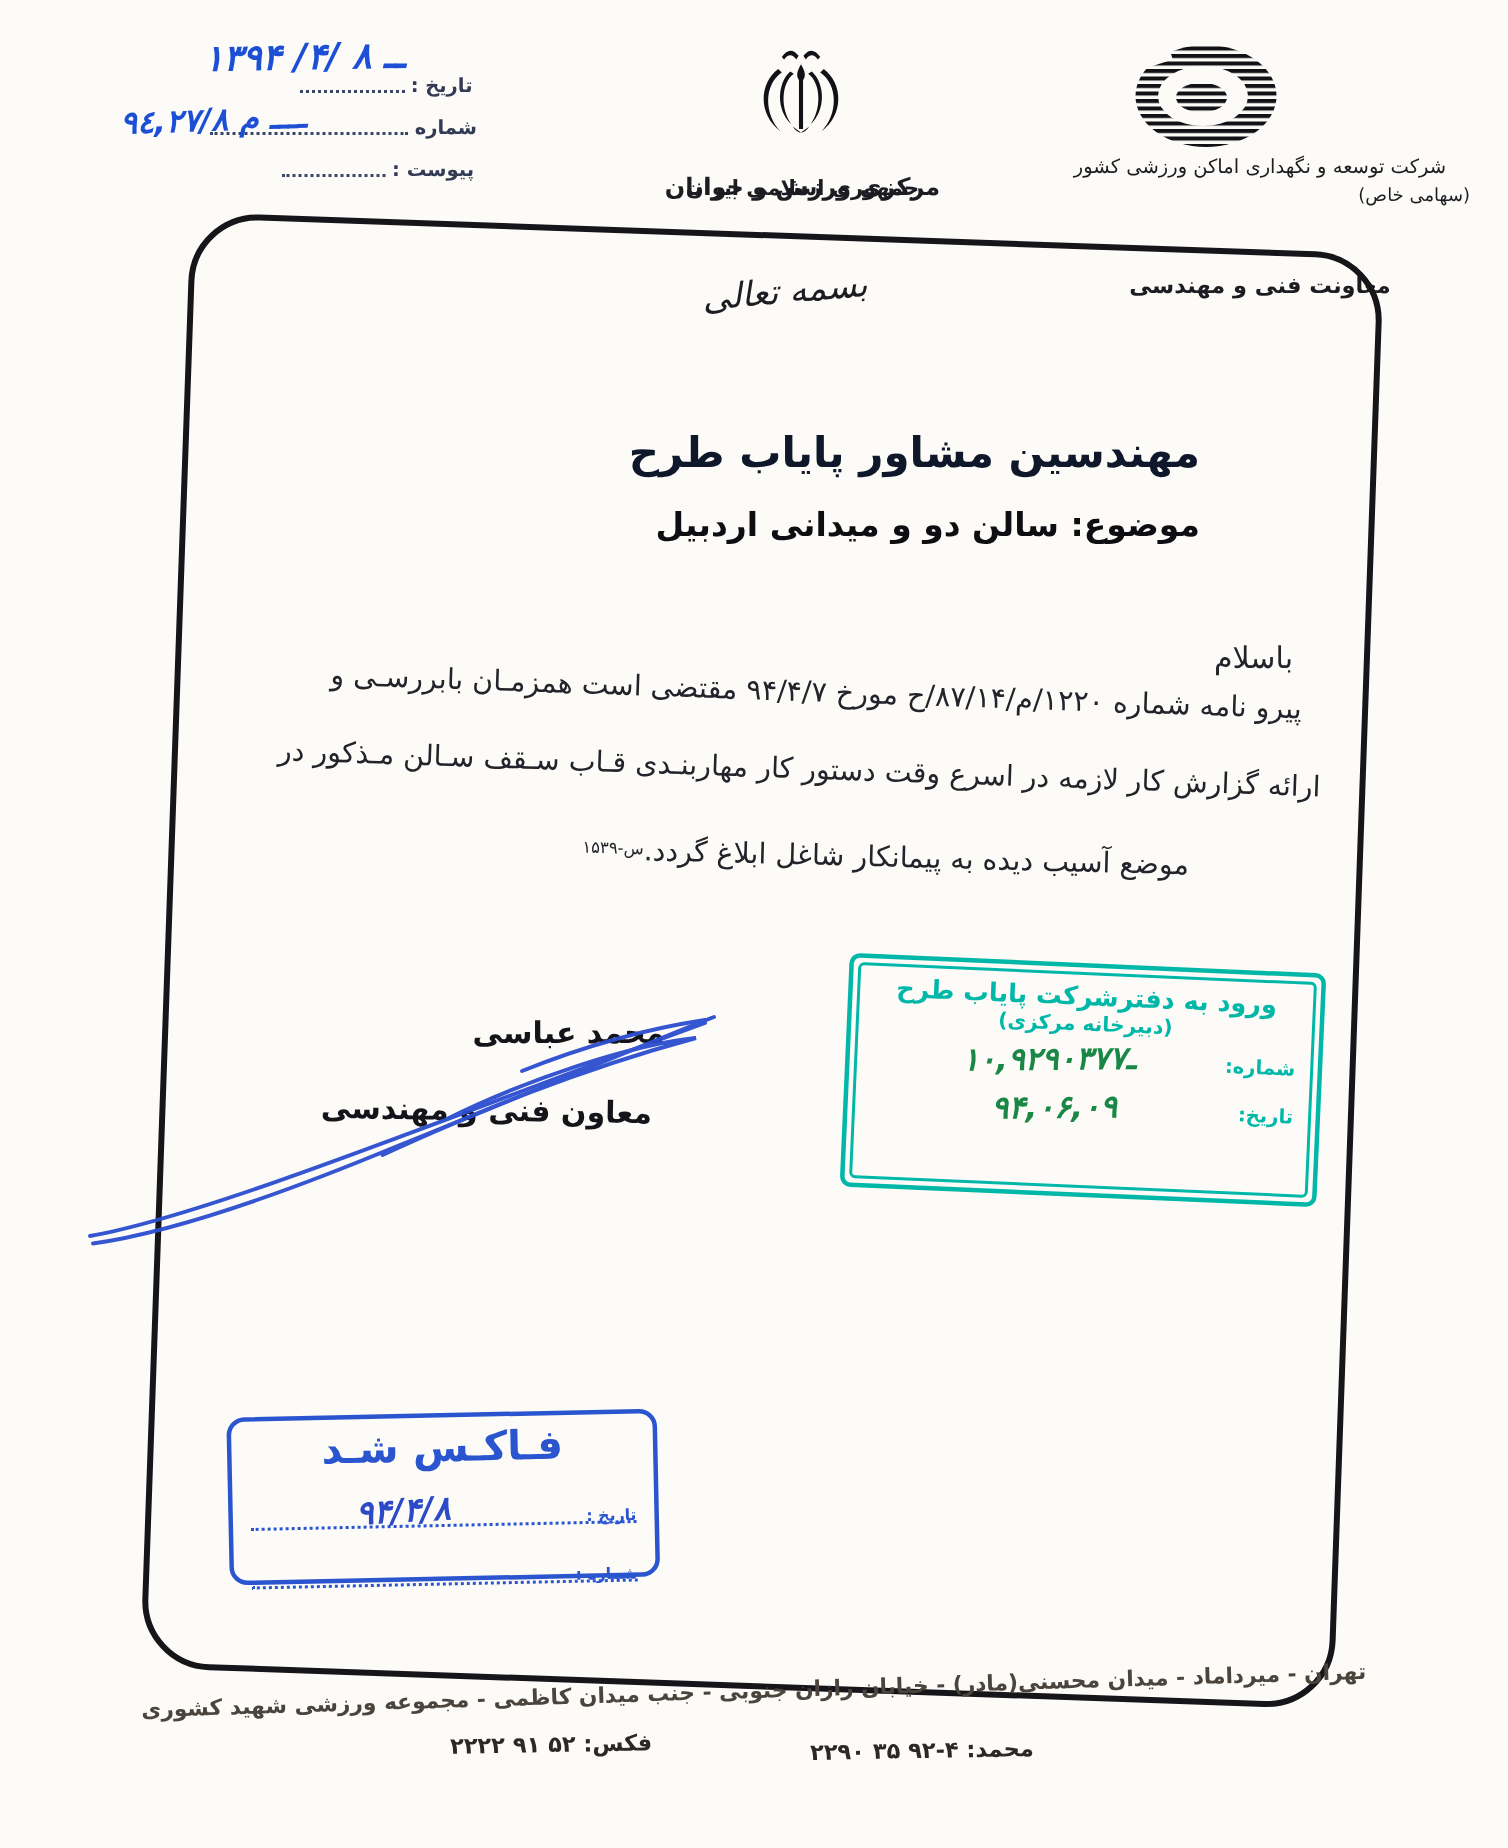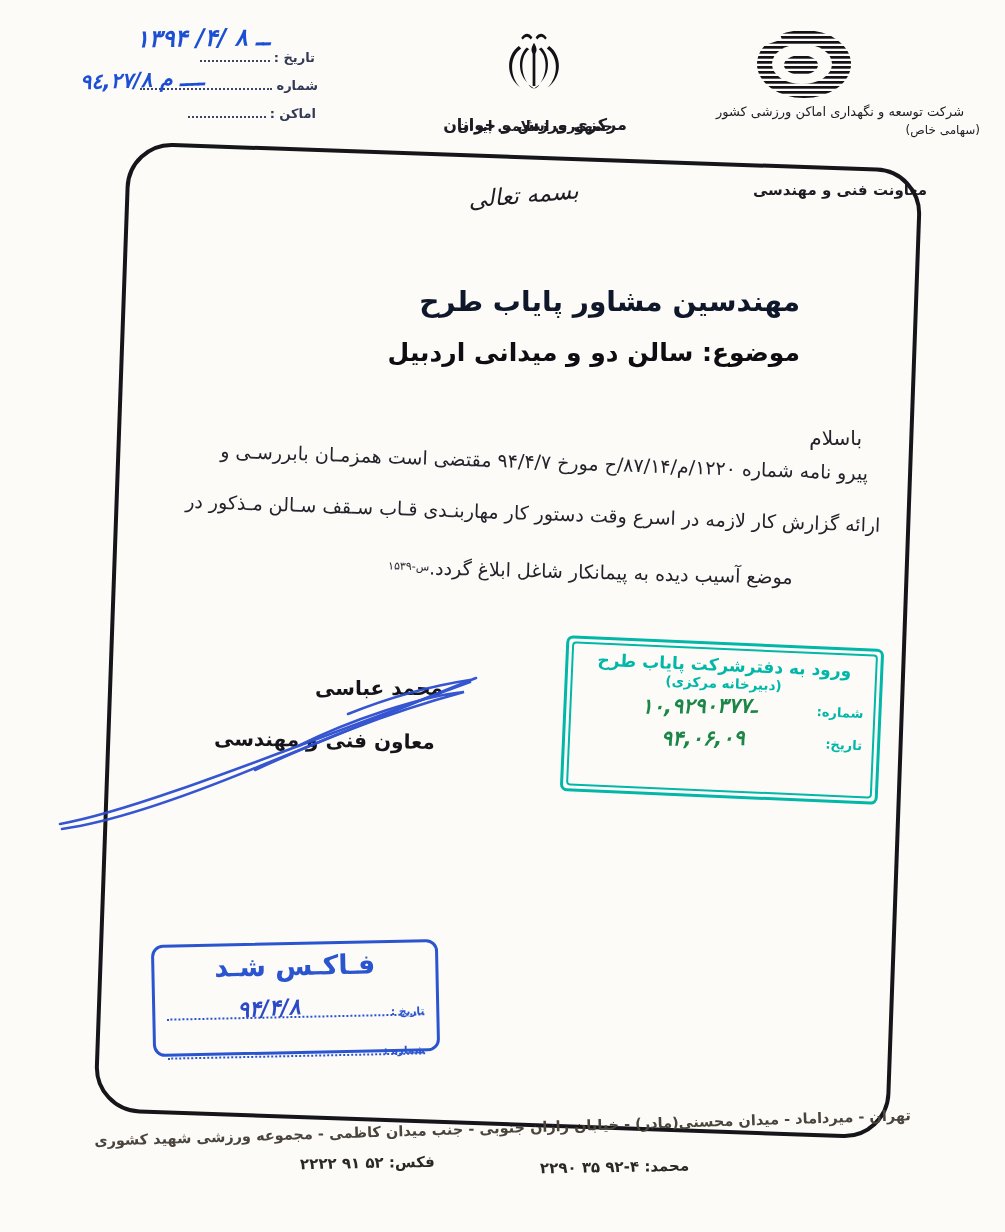--- a/index.html
+++ b/index.html
@@ -22,21 +22,21 @@
   
   .frame{
     left:110px;top:155px;width:788px;height:963px;
     border:4px solid #15151a;border-radius:46px;
     transform:rotate(2deg);
   }
 
   
   .h-center{text-align:center;}
   .recipient{font-size:28px;font-weight:bold;color:#0f172a;}
-  .subject{font-size:25px;font-weight:bold;color:#0e0e12;}
+  .subject{font-size:22px;font-weight:bold;color:#0e0e12;}
   .bodyline{font-size:19px;color:#23232b;white-space:nowrap;direction:rtl;}
   .ref-small{font-size:11px;vertical-align:4px;letter-spacing:0;}
 
   
   .sig-text{font-weight:bold;font-size:20px;color:#14141a;white-space:nowrap;direction:rtl;}
 
   
   .stamp-green{
     left:563px;top:642px;width:312px;height:150px;
     border:3px solid #00b7a8;border-radius:7px;
@@ -82,21 +82,21 @@
   <span class="reg-dots"></span>
 </div>
 
 <div class="abs reg-row" style="left:140px;top:78px;width:178px;">
   <span class="reg-label">شماره</span>
   <span class="reg-dots"></span>
 </div>
 <div class="abs hand nowrap" dir="ltr" style="left:80px;top:66px;width:240px;font-size:21px;transform:rotate(-2deg);letter-spacing:1px;">ــــ م ٩٤,٢٧/٨</div>
 
 <div class="abs reg-row" style="left:188px;top:106px;width:128px;">
-  <span class="reg-label">اماکن :</span>
+  <span class="reg-label">پیوست :</span>
   <span class="reg-dots"></span>
 </div>
 
 <svg class="abs" style="left:492px;top:30px;" width="84" height="64" viewBox="0 0 100 80">
   <g fill="#111116" stroke="none">
     <path d="M34 10 Q41 0 48 9 L46 12 Q41 5 36 12 Z"></path>
     <path d="M52 9 Q59 0 66 10 L64 12 Q59 5 54 12 Z"></path>
     <path d="M50 16 C46 23 45.5 27 50 31 C54.5 27 54 23 50 16 Z"></path>
     <rect x="48.3" y="28" width="3.4" height="42"></rect>
     <path d="M43 68 Q50 78 57 68 L50 73 Z"></path>

